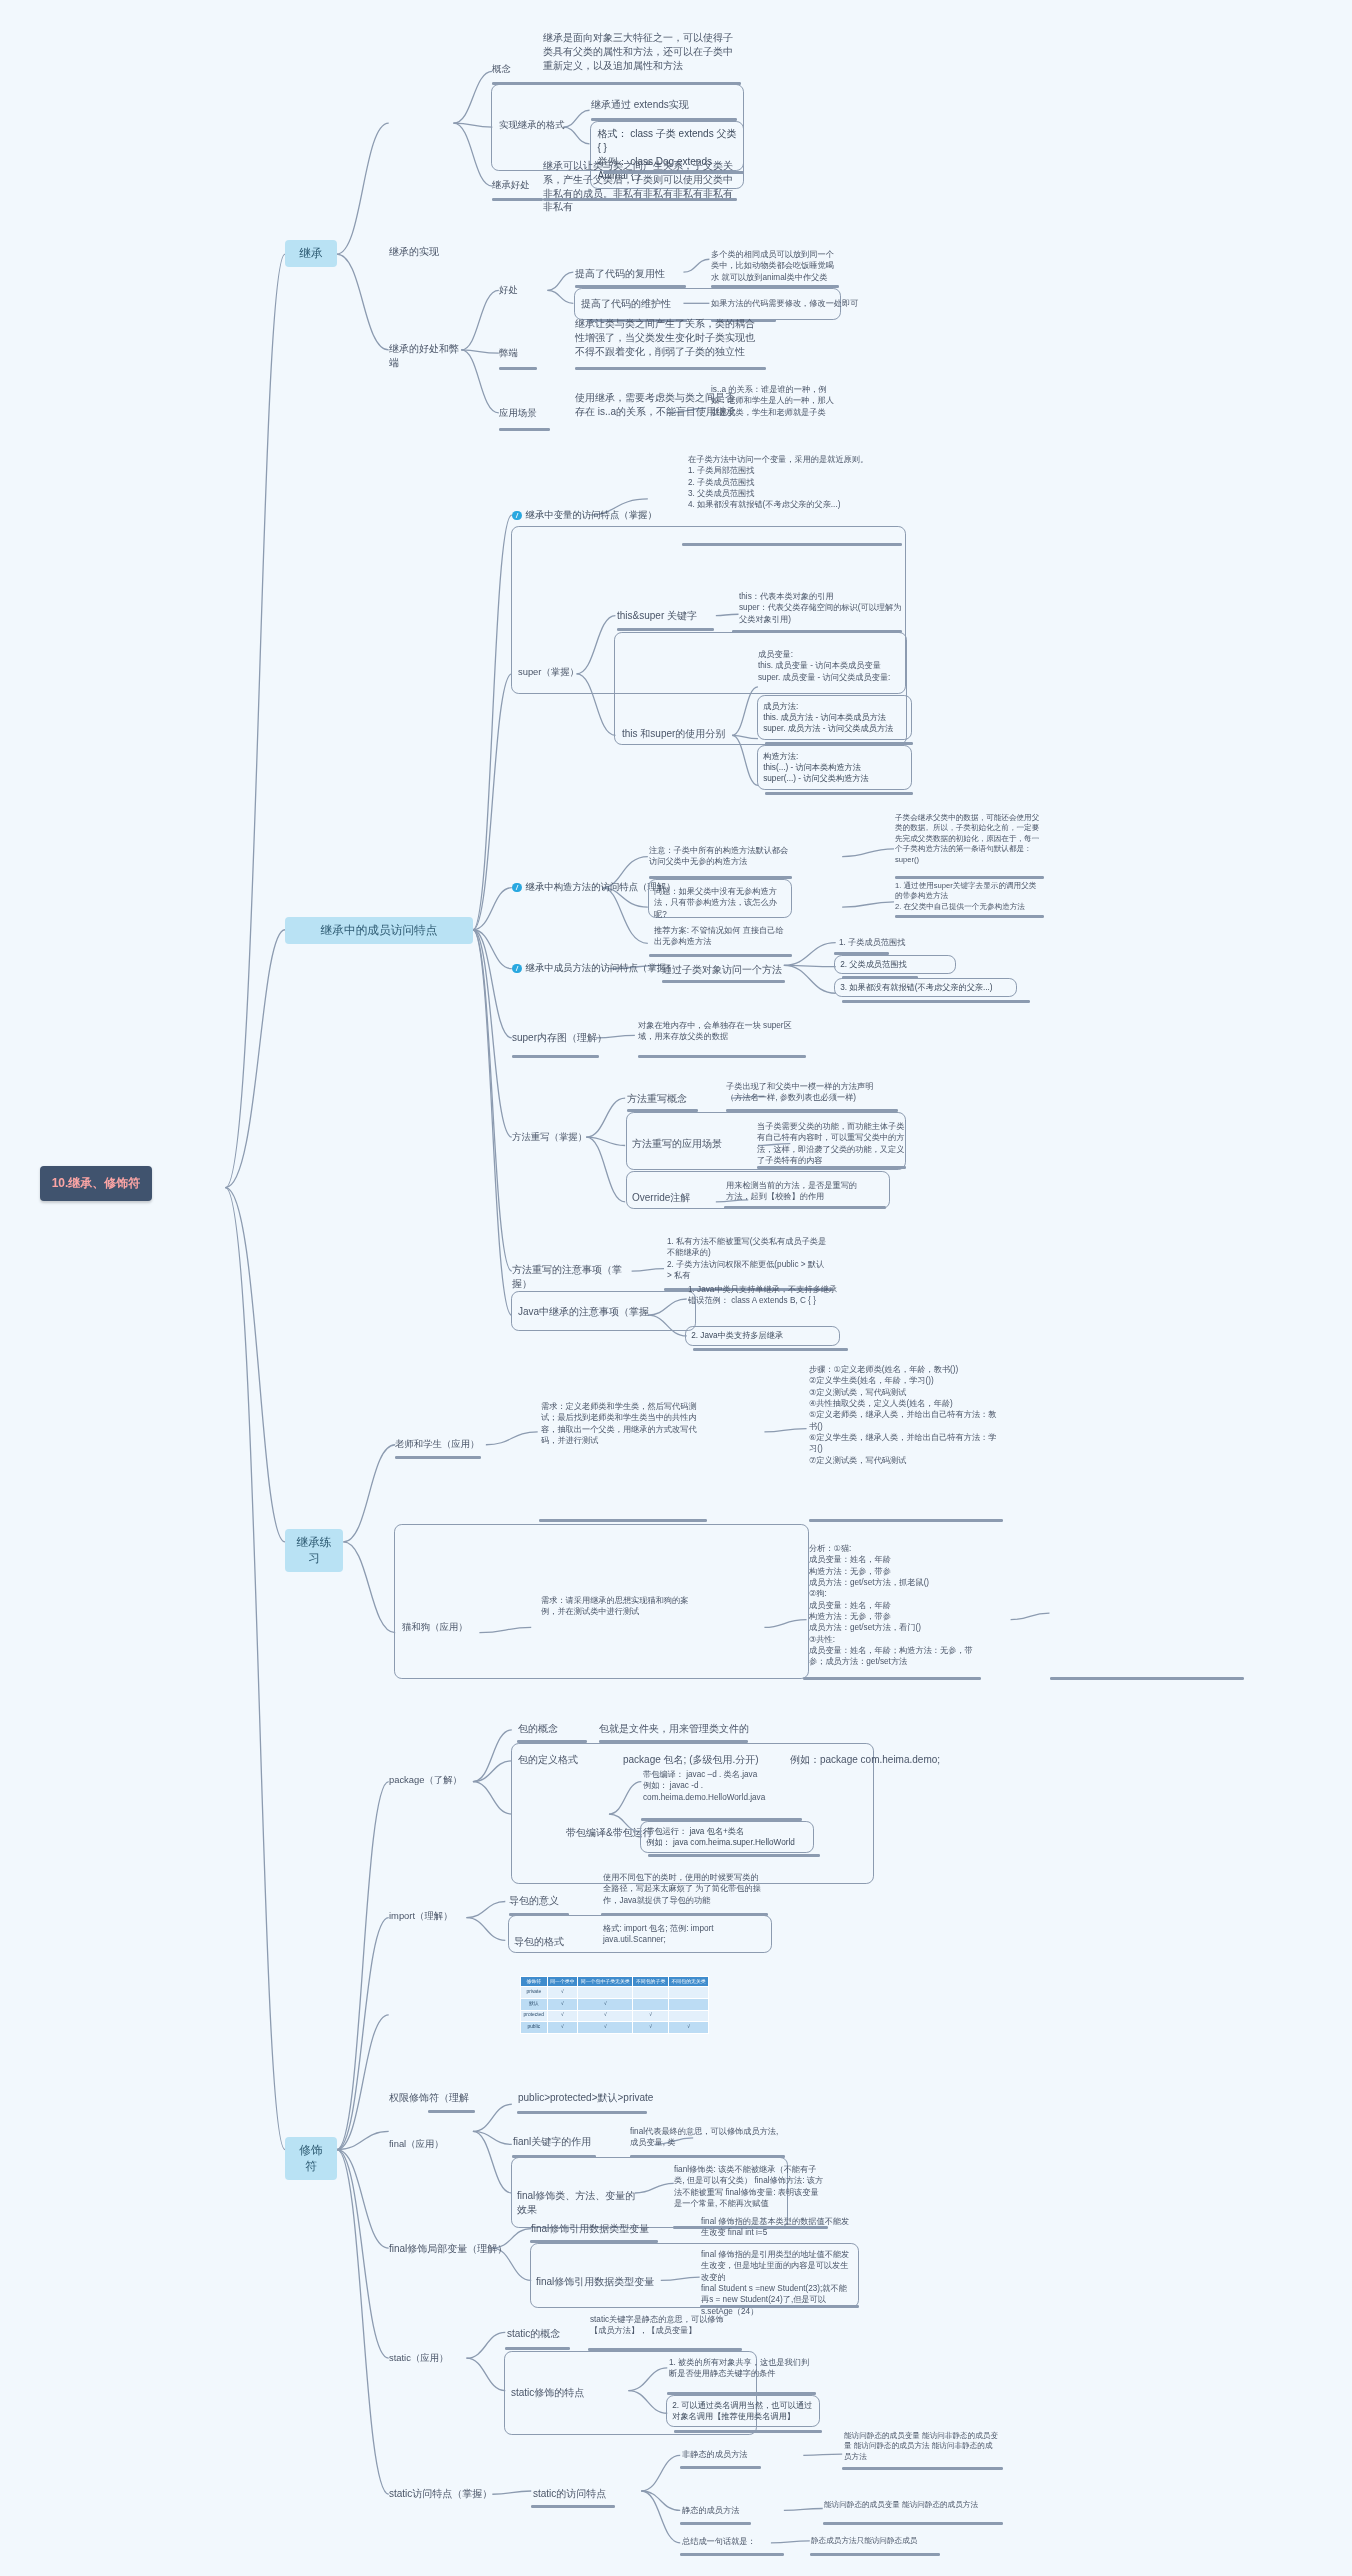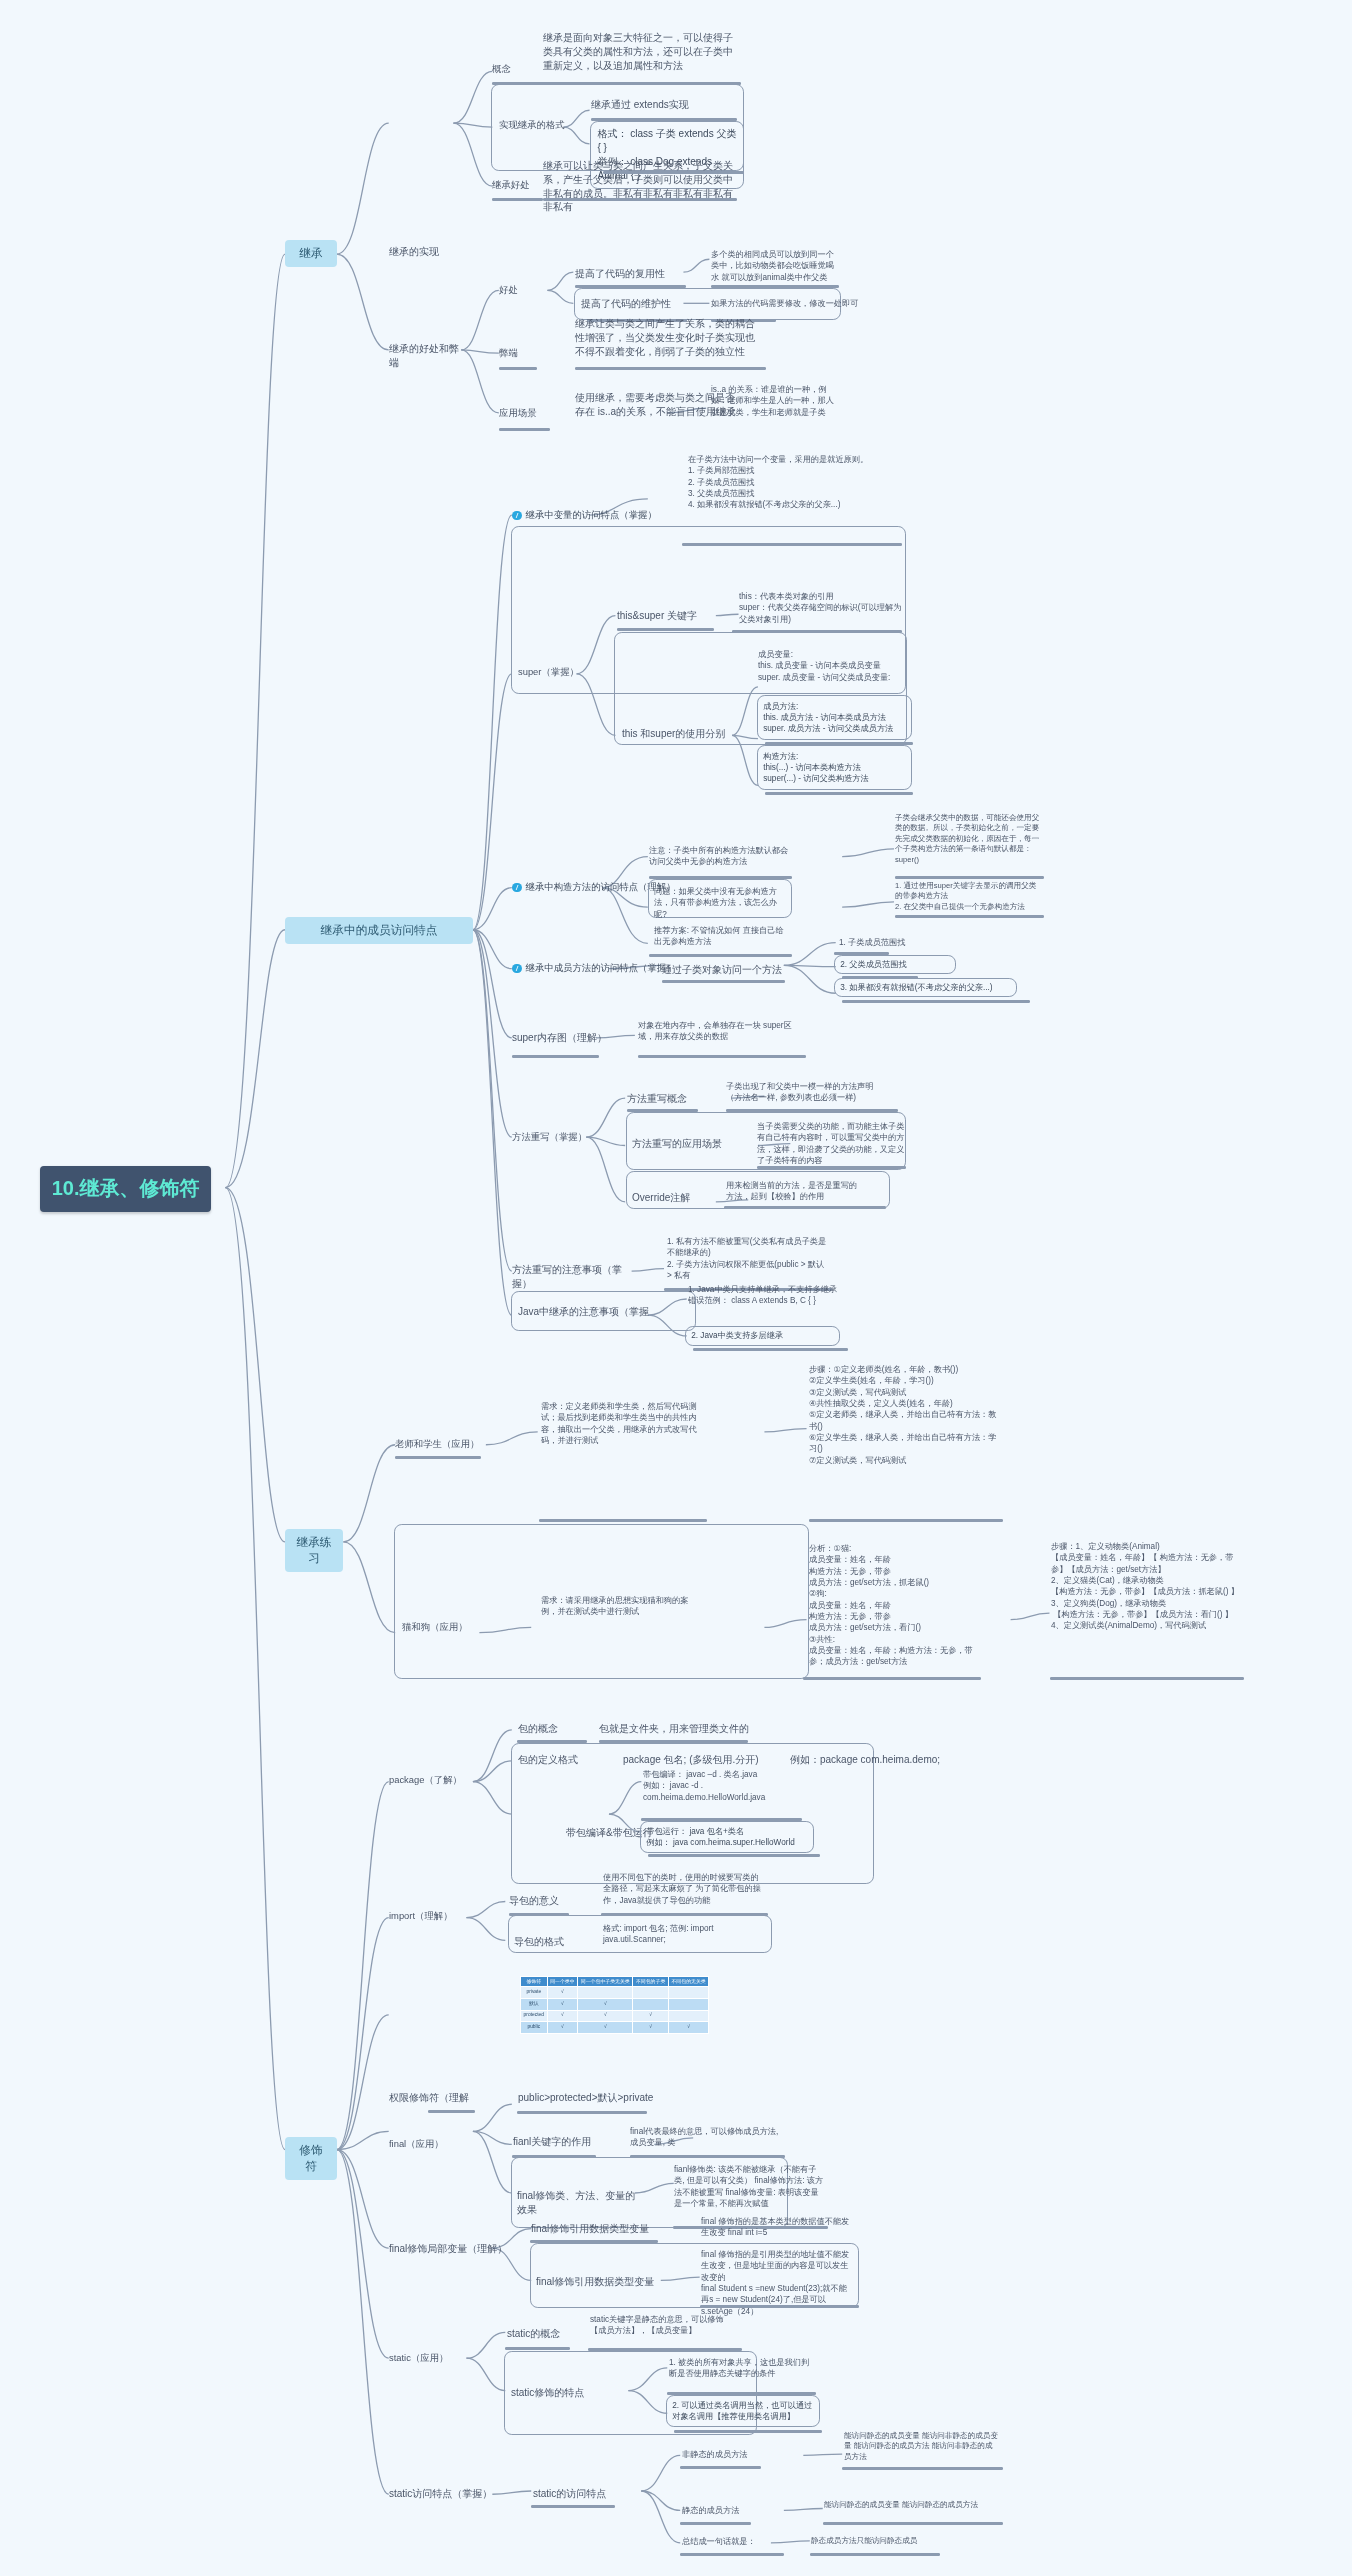--- a/index.html
+++ b/index.html
@@ -24,22 +24,22 @@
   
   .boxed {
     border:1.3px solid #8c9bb0;
     border-radius:7.8px;
     padding:3.9px 6.5px 4.5px 7.8px;
     background:transparent;
   }
   .ul { position:absolute; height:2.6px; background:#8c9bb0; border-radius:1.3px; }
 
   .root {
-    background:#40536e; color:#5eead4; border-radius:3.9px;
-    padding:9px 11.7px; font-size:20px; font-weight:bold;
+    background:#40536e; color:#fca5a5; border-radius:3.9px;
+    padding:9px 11.7px; font-size:12px; font-weight:bold;
     box-shadow:0 1.3px 2.6px rgba(0,0,0,.18);
   }
   .lvl1 {
     background:#b9e2f4; color:#2d5a72; border-radius:3.9px;
     padding:5.2px 10.4px; font-size:11.7px; text-align:center;
   }
   .s16 { font-size:10px; }
   .s15 { font-size:9.4px; }
   .s14 { font-size:10px; }
   .s13 { font-size:8.2px; }
@@ -341,27 +341,20 @@
 <div class="node txt s13" style="left:809px; top:1543px; width:170px; white-space:pre-wrap;">分析：①猫:
 成员变量：姓名，年龄
 构造方法：无参，带参
 成员方法：get/set方法，抓老鼠()
 ②狗:
 成员变量：姓名，年龄
 构造方法：无参，带参
 成员方法：get/set方法，看门()
 ③共性:
 成员变量：姓名，年龄；构造方法：无参，带参；成员方法：get/set方法</div>
-<div class="node txt s13" style="left:1051px; top:1541px; width:188px; white-space:pre-wrap;">步骤：1、定义动物类(Animal)
-【成员变量：姓名，年龄】【 构造方法：无参，带参】【成员方法：get/set方法】
-2、定义猫类(Cat)，继承动物类
-【构造方法：无参，带参】【成员方法：抓老鼠() 】
-3、定义狗类(Dog)，继承动物类
- 【构造方法：无参，带参】【成员方法：看门() 】
-4、定义测试类(AnimalDemo)，写代码测试</div>
 <div class="ul" style="left:803px; top:1677px; width:178px;"></div>
 <div class="ul" style="left:1050px; top:1677px; width:194px;"></div>
 
 <div class="node txt s15" style="left:389px; top:1774px;">package（了解）</div>
 <div class="node txt s14" style="left:518px; top:1722px;">包的概念</div>
 <div class="node txt s14" style="left:599px; top:1722px;">包就是文件夹，用来管理类文件的</div>
 <div class="ul" style="left:517px; top:1740px; width:70px;"></div>
 <div class="ul" style="left:599px; top:1740px; width:149px;"></div>
 
 <div class="node boxed" style="left:511px; top:1743px; width:363px; height:141px;"></div>

